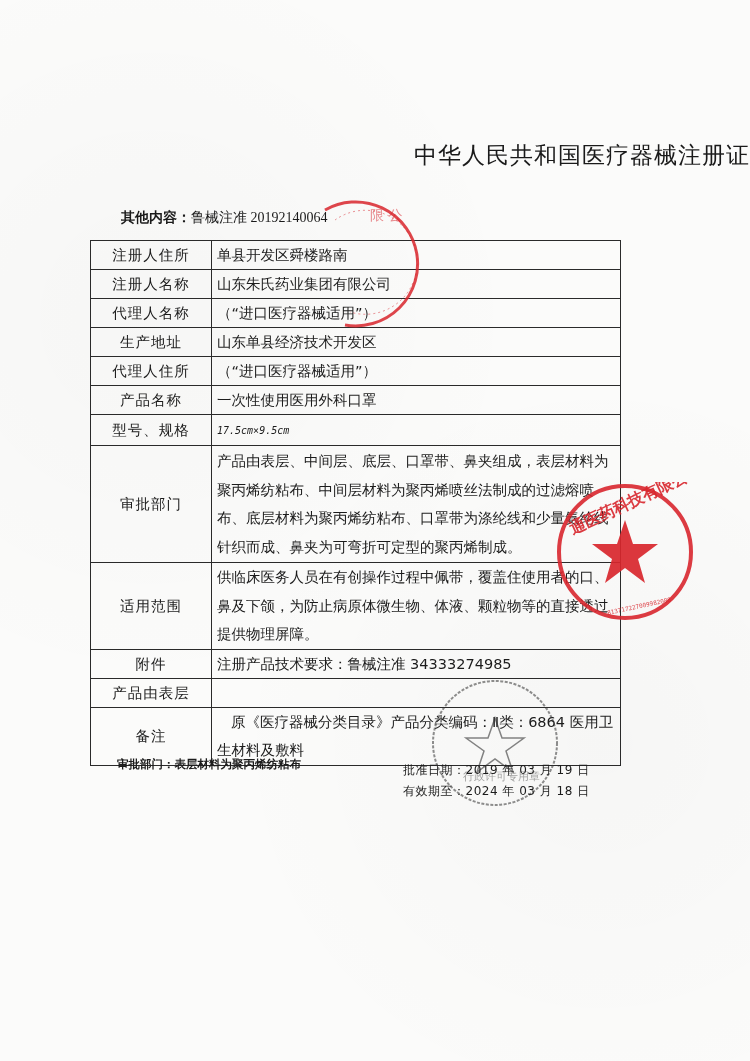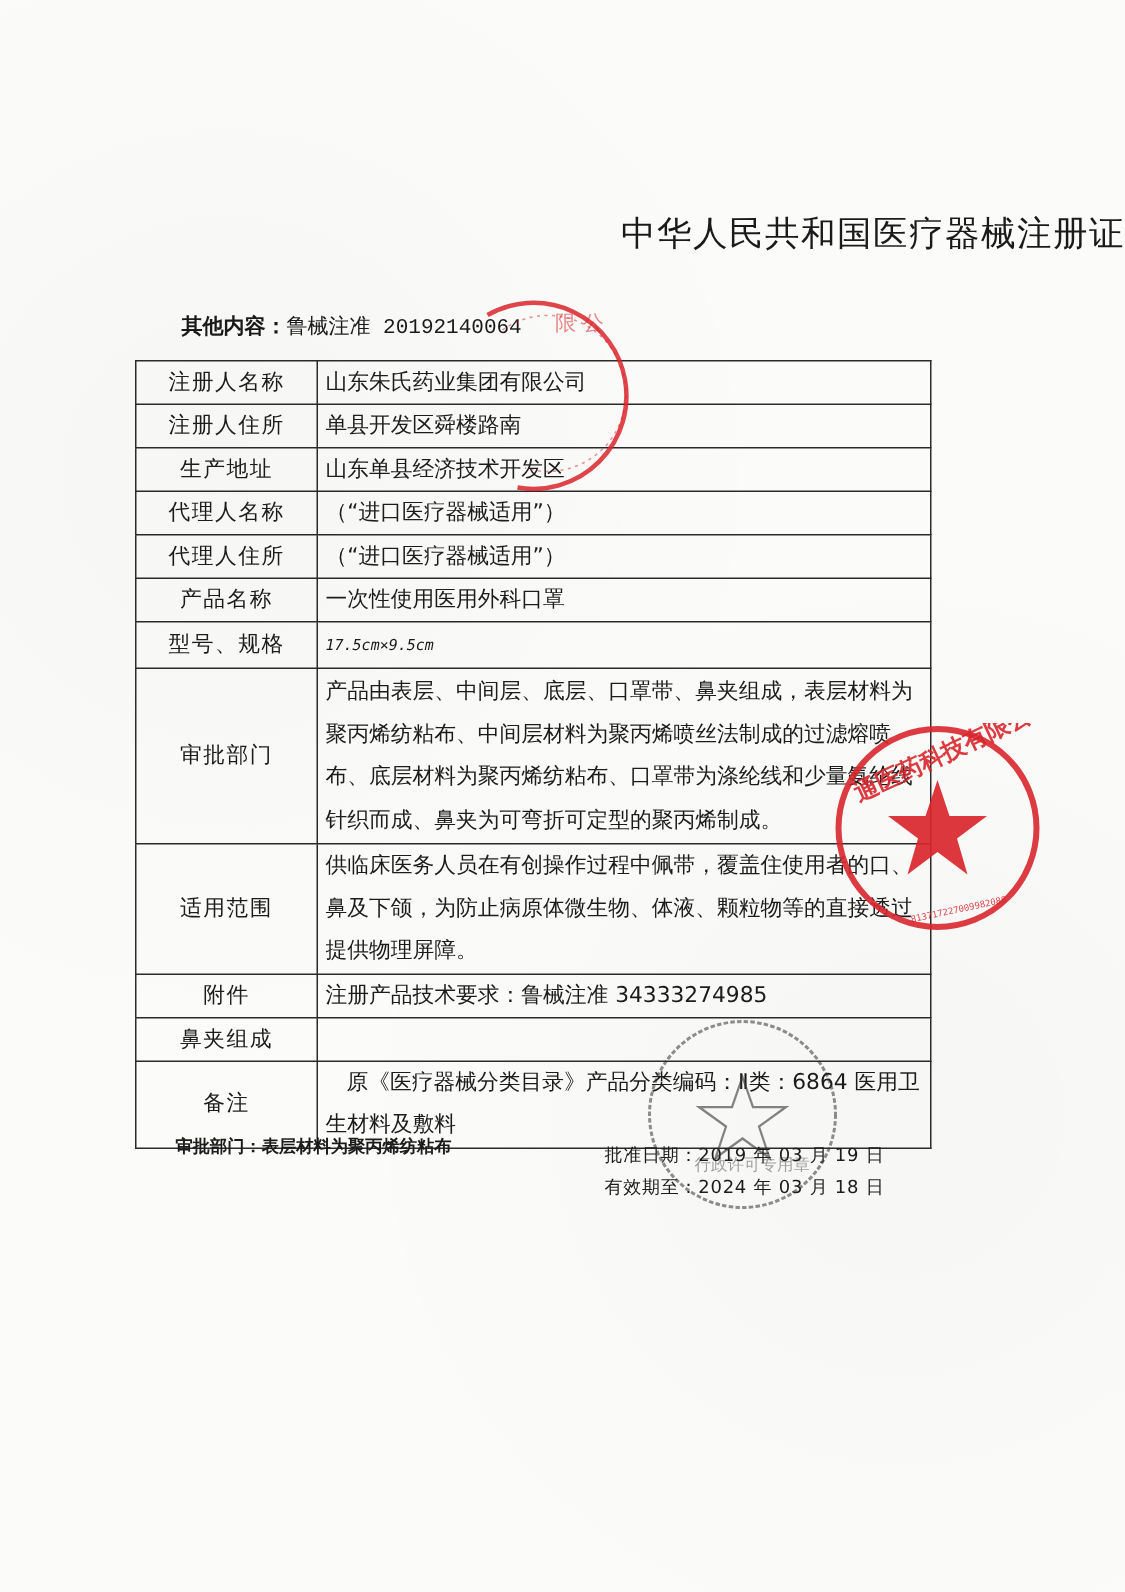--- a/index.html
+++ b/index.html
@@ -21,21 +21,21 @@
       text-align: right; font-size: 23px; letter-spacing: 1px;
       font-family: "DejaVu Sans", "Liberation Sans", sans-serif; font-weight: normal;
       color: #1a1a1a;
     }
     .cert-no {
       position: absolute; left: 121px; top: 209px;
       font-size: 14px; color: #1a1a1a;
       font-family: "DejaVu Sans", "Liberation Sans", sans-serif;
     }
     .cert-no .label { font-weight: bold; }
-    .cert-no .val { font-family: Liberation Mono, monospace; }
+    .cert-no .val { font-family: Liberation Serif, serif; }
     table.cert {
       position: absolute; left: 90px; top: 240px; width: 531px;
       border-collapse: collapse; table-layout: fixed;
     }
     table.cert td {
       border: 1.5px solid #2a2a2a; padding: 0;
       font-size: 14.5px; line-height: 28px; vertical-align: middle;
     }
     table.cert td.k {
       width: 120px; text-align: center; letter-spacing: 1px;
@@ -62,35 +62,35 @@
 <div class="page-noise"></div>
 
 <div class="title">中华人民共和国医疗器械注册证</div>
 
 <div class="cert-no">
   <span class="label">其他内容：</span><span class="val">鲁械注准 20192140064</span>
 </div>
 
 <table class="cert">
   <tbody>
-      <tr style="height:29px">
+      <tr style="height:28px">
+    <td class="k">注册人住所</td>
+    <td class="v">单县开发区舜楼路南</td>
+  </tr>
+  <tr style="height:29px">
     <td class="k">注册人名称</td>
     <td class="v">山东朱氏药业集团有限公司</td>
   </tr>
   <tr style="height:28px">
-    <td class="k">注册人住所</td>
-    <td class="v">单县开发区舜楼路南</td>
+    <td class="k">代理人名称</td>
+    <td class="v">（“进口医疗器械适用”）</td>
   </tr>
   <tr style="height:29px">
     <td class="k">生产地址</td>
     <td class="v">山东单县经济技术开发区</td>
-  </tr>
-  <tr style="height:28px">
-    <td class="k">代理人名称</td>
-    <td class="v">（“进口医疗器械适用”）</td>
   </tr>
   <tr style="height:29px">
     <td class="k">代理人住所</td>
     <td class="v">（“进口医疗器械适用”）</td>
   </tr>
   <tr style="height:29px">
     <td class="k">产品名称</td>
     <td class="v">一次性使用医用外科口罩</td>
   </tr>
   <tr style="height:19px">
@@ -103,21 +103,21 @@
   </tr>
   <tr style="height:86px">
     <td class="k">适用范围</td>
     <td class="v multi">供临床医务人员在有创操作过程中佩带，覆盖住使用者的口、鼻及下颌，为防止病原体微生物、体液、颗粒物等的直接透过提供物理屏障。</td>
   </tr>
   <tr style="height:26px">
     <td class="k">附件</td>
     <td class="v">注册产品技术要求：鲁械注准 34333274985</td>
   </tr>
   <tr style="height:27px">
-    <td class="k">鼻夹组成</td>
+    <td class="k">产品由表层</td>
     <td class="v"></td>
   </tr>
   <tr style="height:56px">
     <td class="k">备注</td>
     <td class="v multi indent">原《医疗器械分类目录》产品分类编码：Ⅱ类：6864 医用卫生材料及敷料</td>
   </tr>
 </tbody>
   </table>
 
 <div class="footer-dept">审批部门：表层材料为聚丙烯纺粘布</div>

